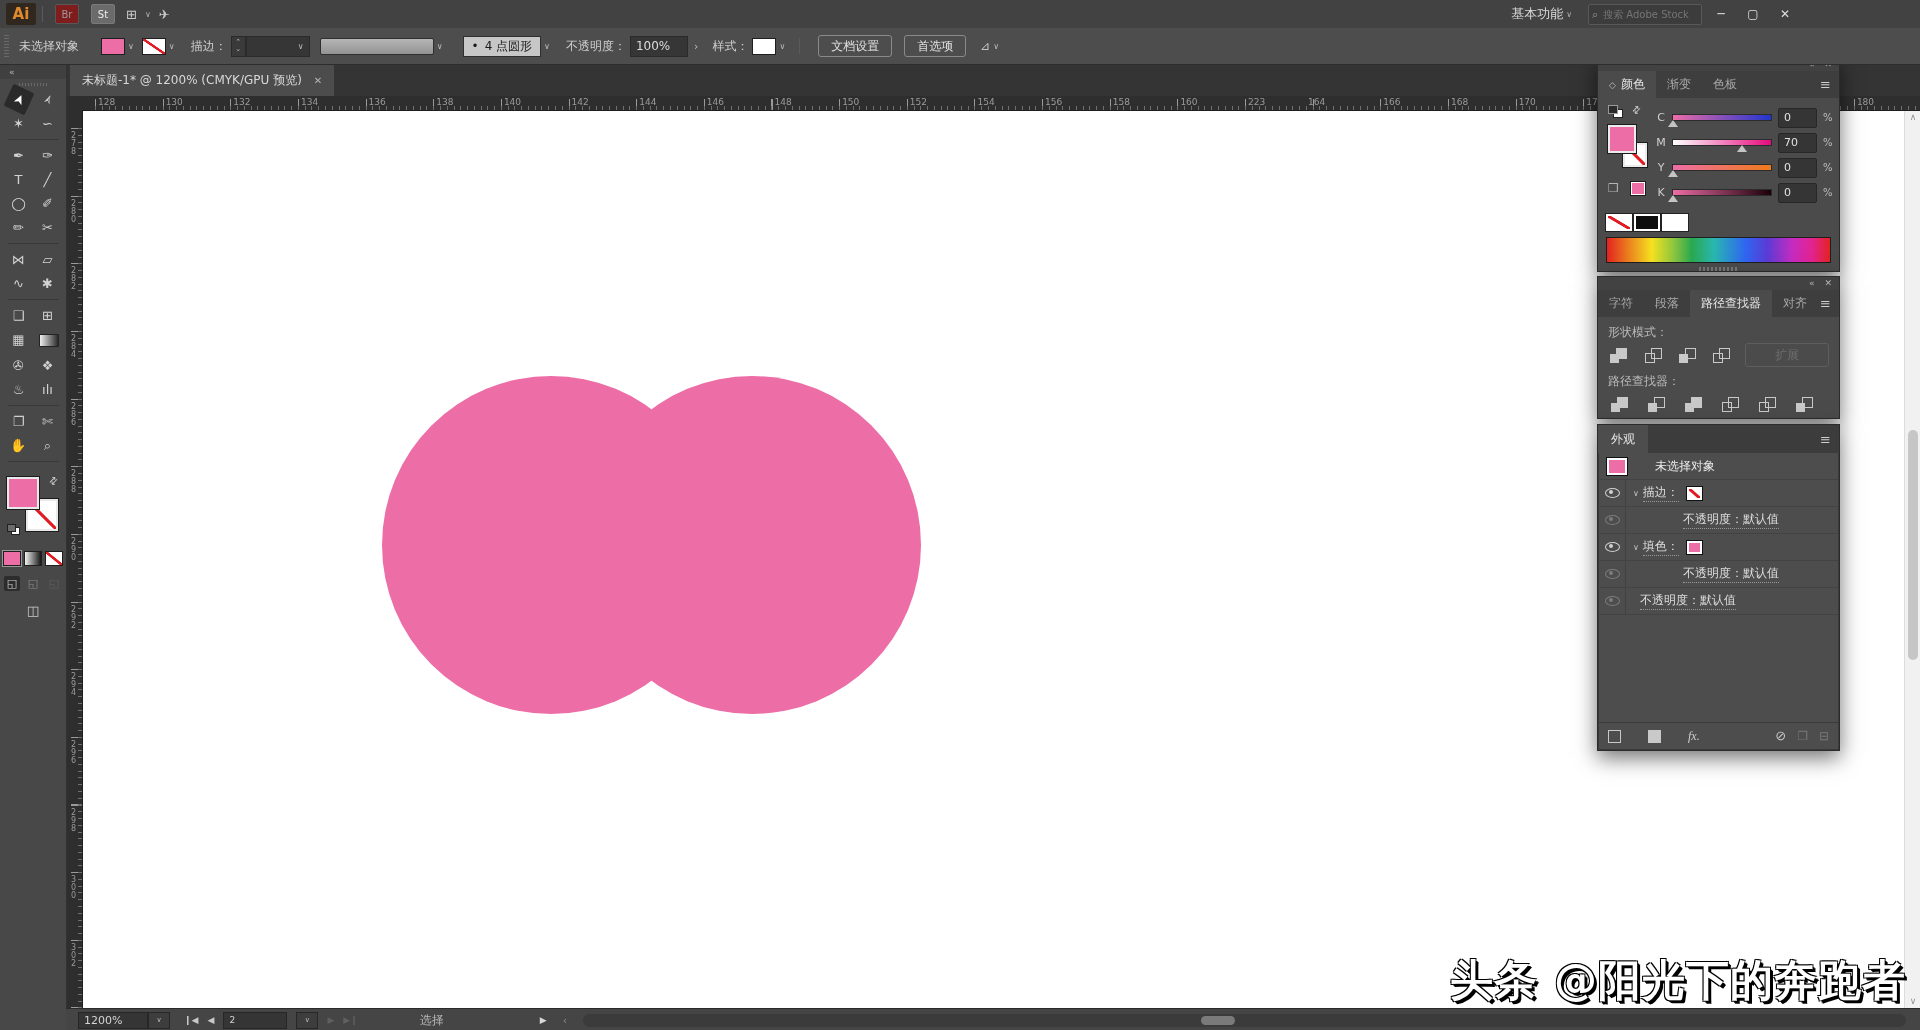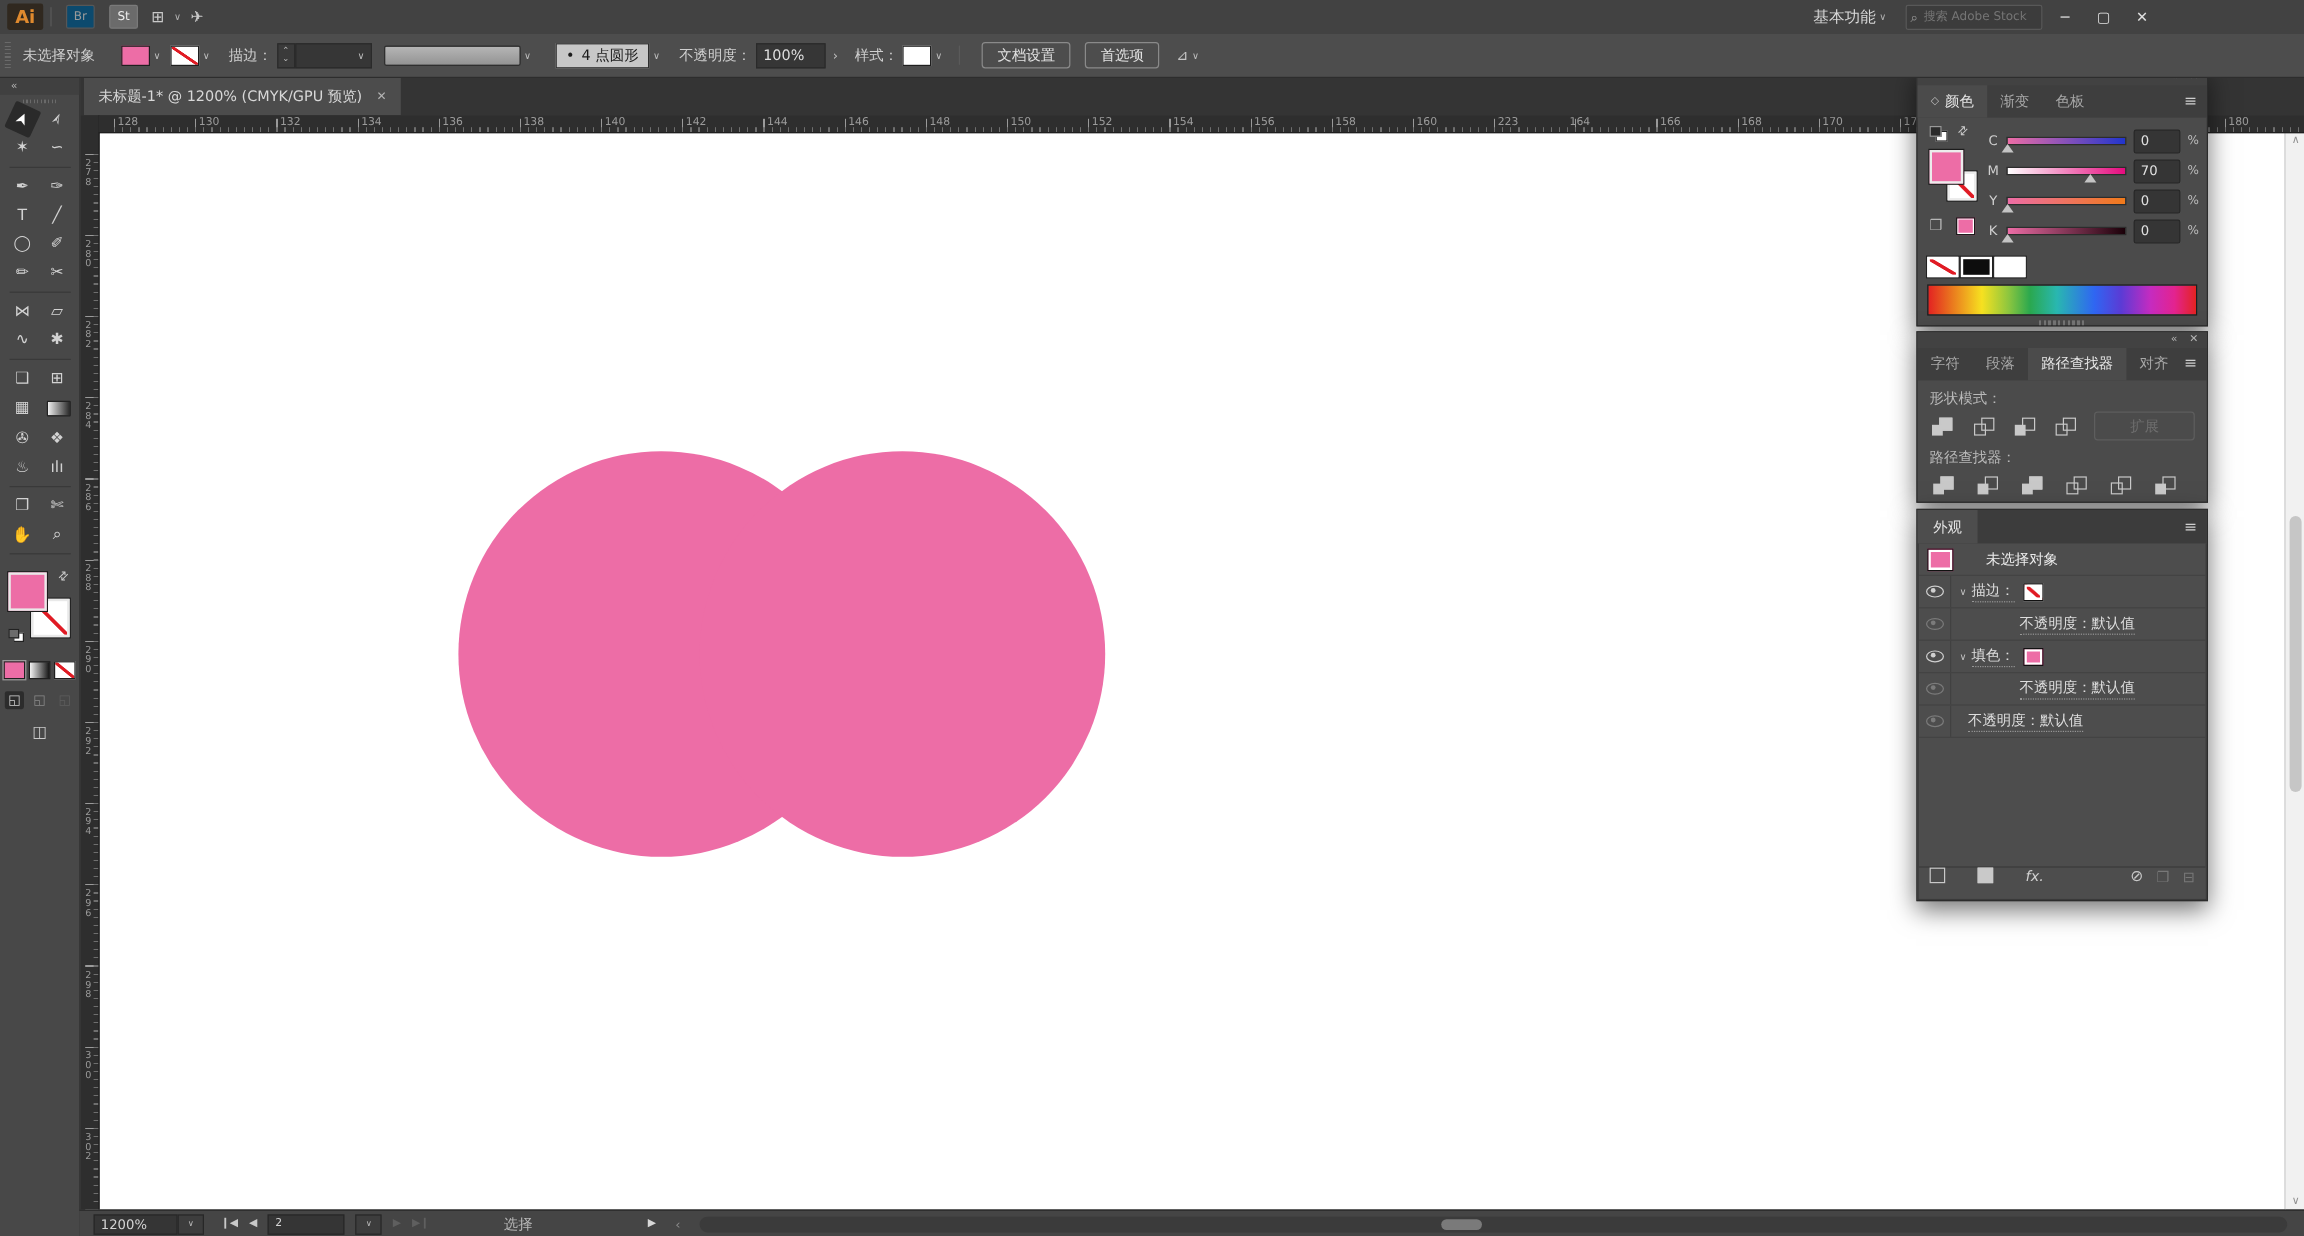--- a/index.html
+++ b/index.html
@@ -6,21 +6,21 @@
   body{width:1920px;height:1030px;overflow:hidden;font-family:"DejaVu Sans","Liberation Sans",sans-serif;}
   #app{position:relative;width:1920px;height:1030px;background:#424242;}
 
   
   .menu-bar{position:absolute;left:0;top:0;width:1920px;height:28px;background:#424242;border-bottom:1px solid #353535;display:flex;align-items:center;color:#dcdcdc;font-size:13px;z-index:40;}
   .logo{width:30px;height:22px;margin-left:6px;background:#30281f;color:#e08a2e;font-weight:bold;display:flex;align-items:center;justify-content:center;font-size:15px;border-radius:2px;}
   #menus{display:flex;align-items:center;margin-left:10px;}
   .menu-item{padding:0 13px;line-height:28px;cursor:default;}
   .mb-divider{width:1px;height:16px;background:#5a5a5a;margin:0 6px;}
   .mb-sq{width:22px;height:18px;display:flex;align-items:center;justify-content:center;font-size:10px;border-radius:2px;margin:0 6px;}
-  .mb-br{background:#0c4a6e;color:#9a9a9a;border:1px solid #575757;}
+  .mb-br{background:#7f1d1d;color:#9a9a9a;border:1px solid #575757;}
   .mb-st{background:#6b6b6b;color:#eeeeee;border:1px solid #7a7a7a;}
   .mb-icon{color:#c9c9c9;font-size:13px;margin:0 5px;}
   .mb-chev{color:#b0b0b0;font-size:8px;margin:0 3px;}
   .workspace{position:absolute;right:345px;top:0;height:28px;display:flex;align-items:center;gap:0;color:#d8d8d8;}
   .searchbox{position:absolute;right:218px;top:4px;width:112px;height:19px;background:#3c3c3c;border:1px solid #585858;border-radius:2px;display:flex;align-items:center;color:#8f8f8f;}
   .searchbox .sicon{font-size:11px;margin:0 3px;color:#9a9a9a;}
   .searchbox input{flex:1;min-width:0;background:transparent;border:none;outline:none;color:#bbb;font-size:10px;font-family:inherit;}
   .win-btns{position:absolute;right:128px;top:0;height:28px;display:flex;align-items:center;gap:18px;color:#e0e0e0;font-size:12px;}
   .win-btns span{width:14px;text-align:center;}
 
@@ -170,21 +170,21 @@
   .chev{font-size:8px;color:#c0c0c0;margin:0 4px 0 7px;}
   .link{border-bottom:1px dotted #979797;color:#dedede;}
   .msw{width:15px;height:13px;margin-left:7px;border:1px solid #111;box-shadow:inset 0 0 0 2px #fff;flex:none;}
   .msw-none{background:linear-gradient(to top right,transparent 40%,#e01b24 45%,#e01b24 55%,transparent 60%),#fff;}
   .msw-fill{background:var(--pink);}
   .ap-swatch{width:20px;height:17px;margin-left:7px;background:var(--pink);border:1px solid #111;box-shadow:inset 0 0 0 2px #fff;flex:none;}
   .ap-obj-label{margin-left:27px;color:#ececec;}
   .ind-a{width:57px;flex:none;}
   .ind-b{width:14px;flex:none;}
   .ap-filler{flex:1;}
-  .ap-footer{height:26px;border-top:1px solid #3a3a3a;display:flex;align-items:flex-start;padding:0 9px;gap:27px;background:#4d4d4d;}
+  .ap-footer{height:26px;border-top:1px solid #3a3a3a;display:flex;align-items:center;padding:0 9px;gap:27px;background:#4d4d4d;font-family:Liberation Serif, serif;}
   .ft-stroke{width:11px;height:11px;border:1px solid #c9c9c9;}
   .ft-fill{width:11px;height:11px;border:1px solid #c9c9c9;background:#c9c9c9;}
   .ft-fx{font-style:italic;color:#d0d0d0;}
   .ft-right{margin-left:auto;display:flex;gap:11px;align-items:center;}
   .ft-clear{color:#c9c9c9;font-size:13px;}
   .ft-dup,.ft-trash{color:#787878;font-size:12px;}
 
   
   .status-bar{position:absolute;left:66px;top:1008px;width:1854px;height:22px;background:#454545;border-top:1px solid #2a2a2a;display:flex;align-items:center;color:#c9c9c9;font-size:11px;z-index:40;}
   .sb-box{height:15px;background:#353535;border:1px solid #272727;display:flex;align-items:center;padding:0 5px;color:#d5d5d5;}
@@ -600,14 +600,15 @@
       <span class="dim">▶❙</span>
     </span>
     <span class="sb-tool">选择</span>
     <span class="sb-flag">▶</span>
     <span class="sb-back">‹</span>
     <span class="sb-track">
       <span class="sb-thumb"></span>
     </span>
   </div>
 
+  <div class="watermark">头条 @阳光下的奔跑者</div>
 
 </div>
 
 </body></html>

